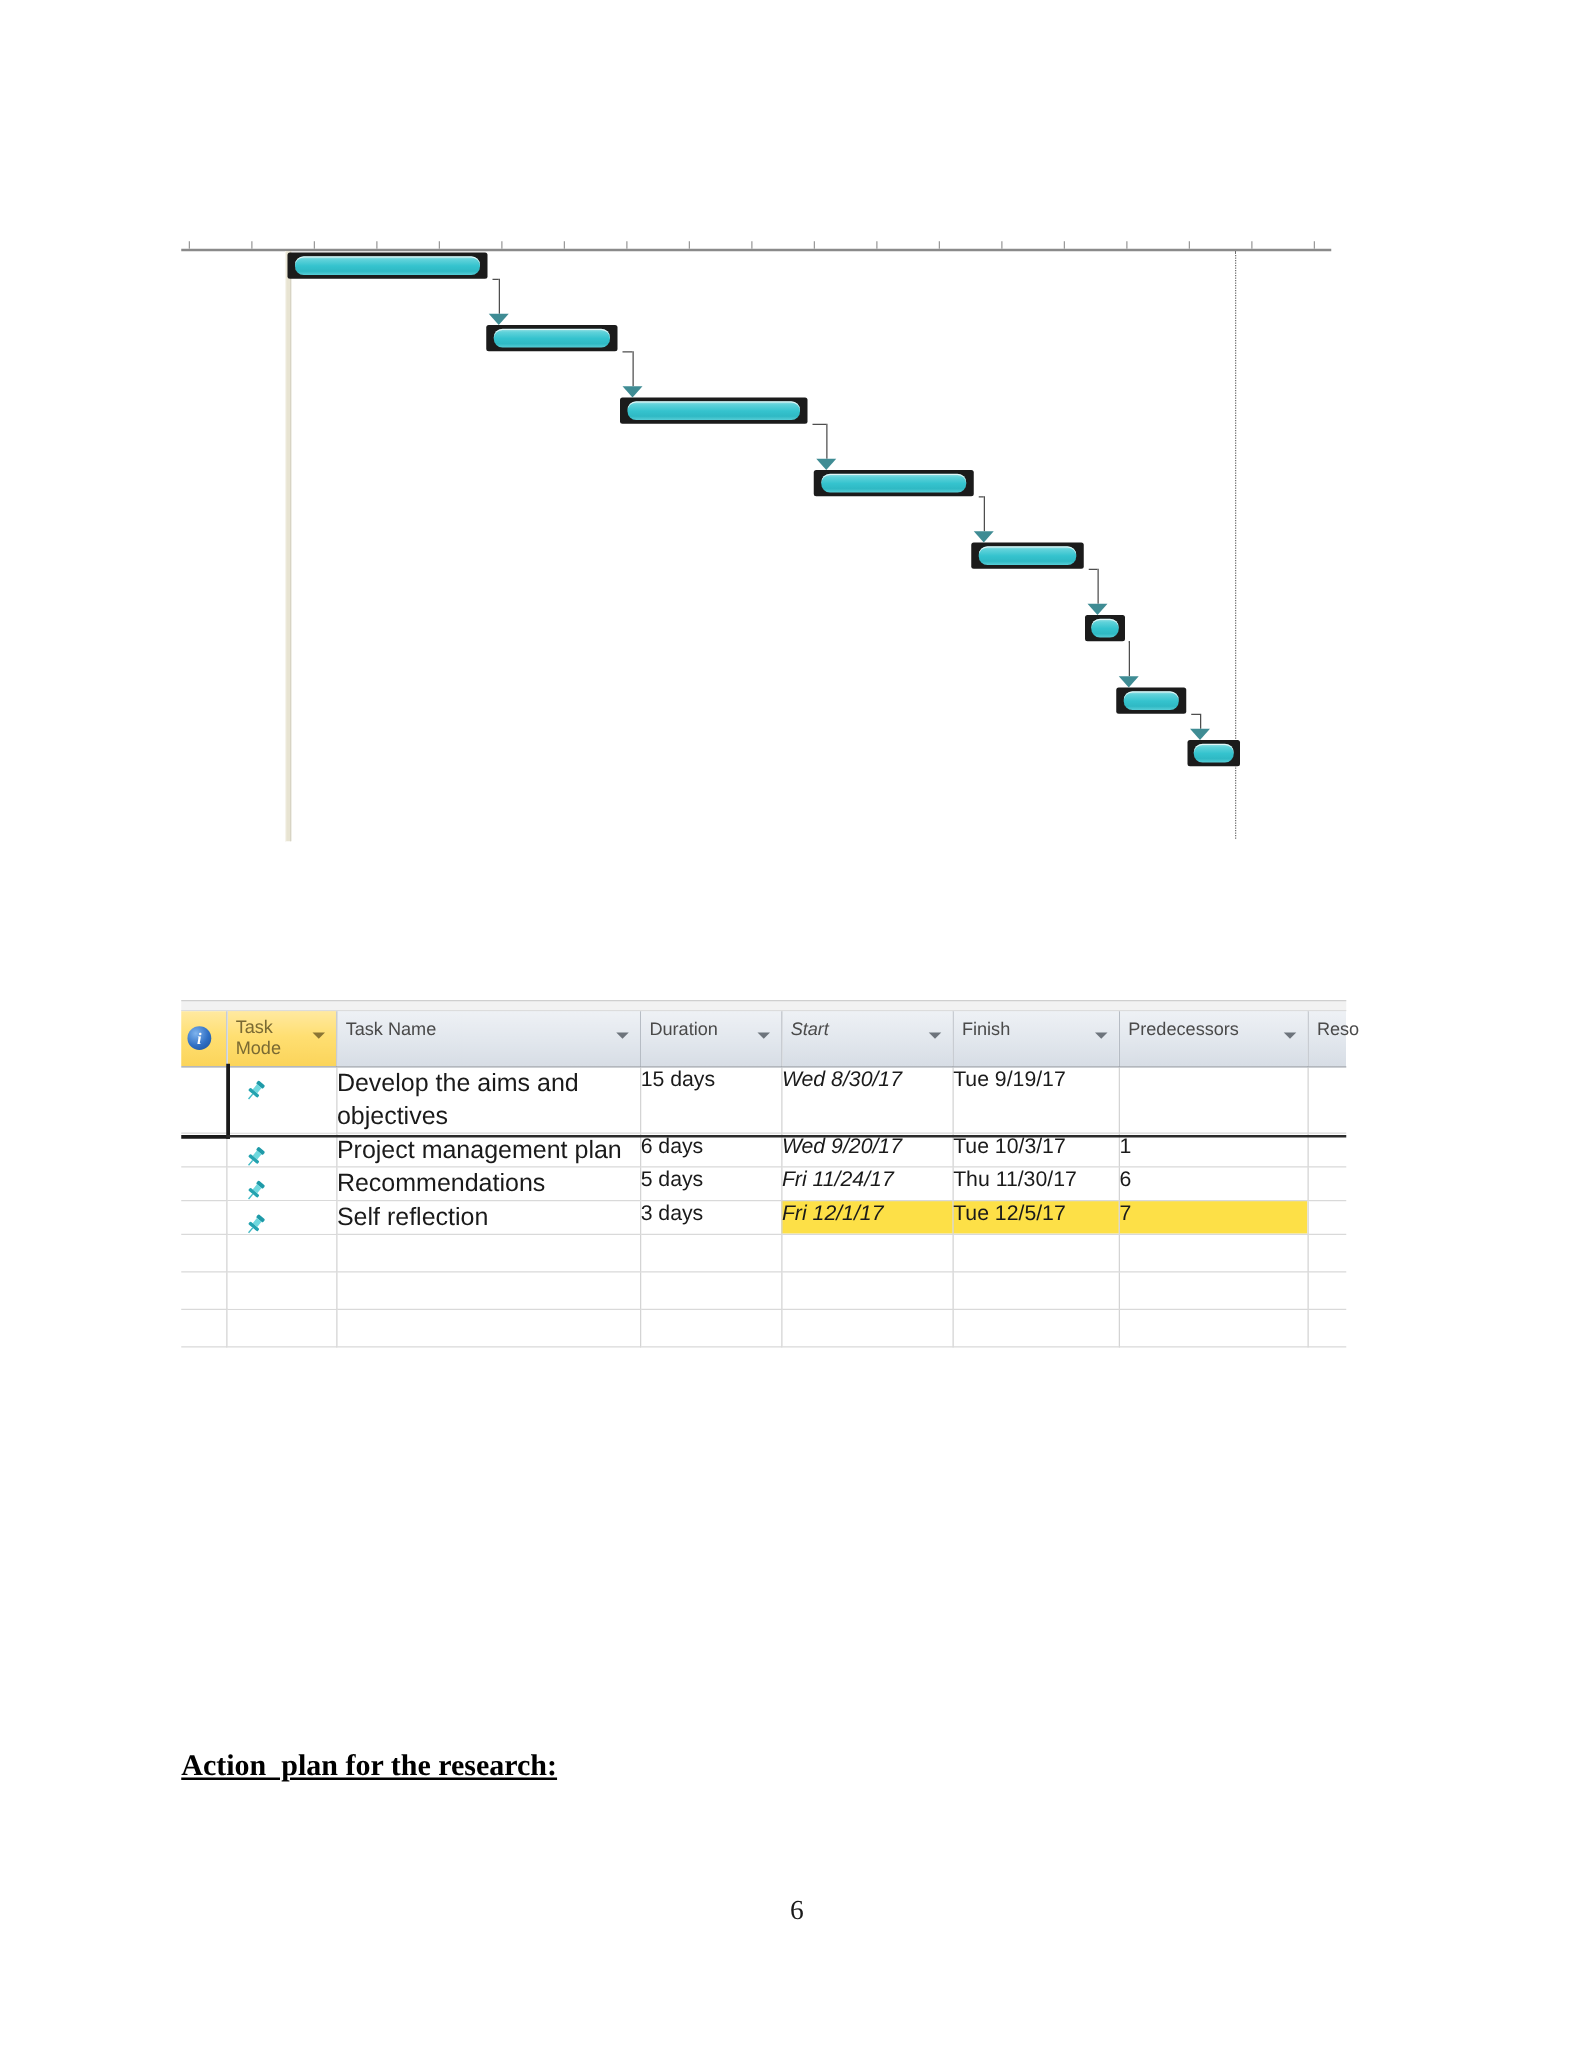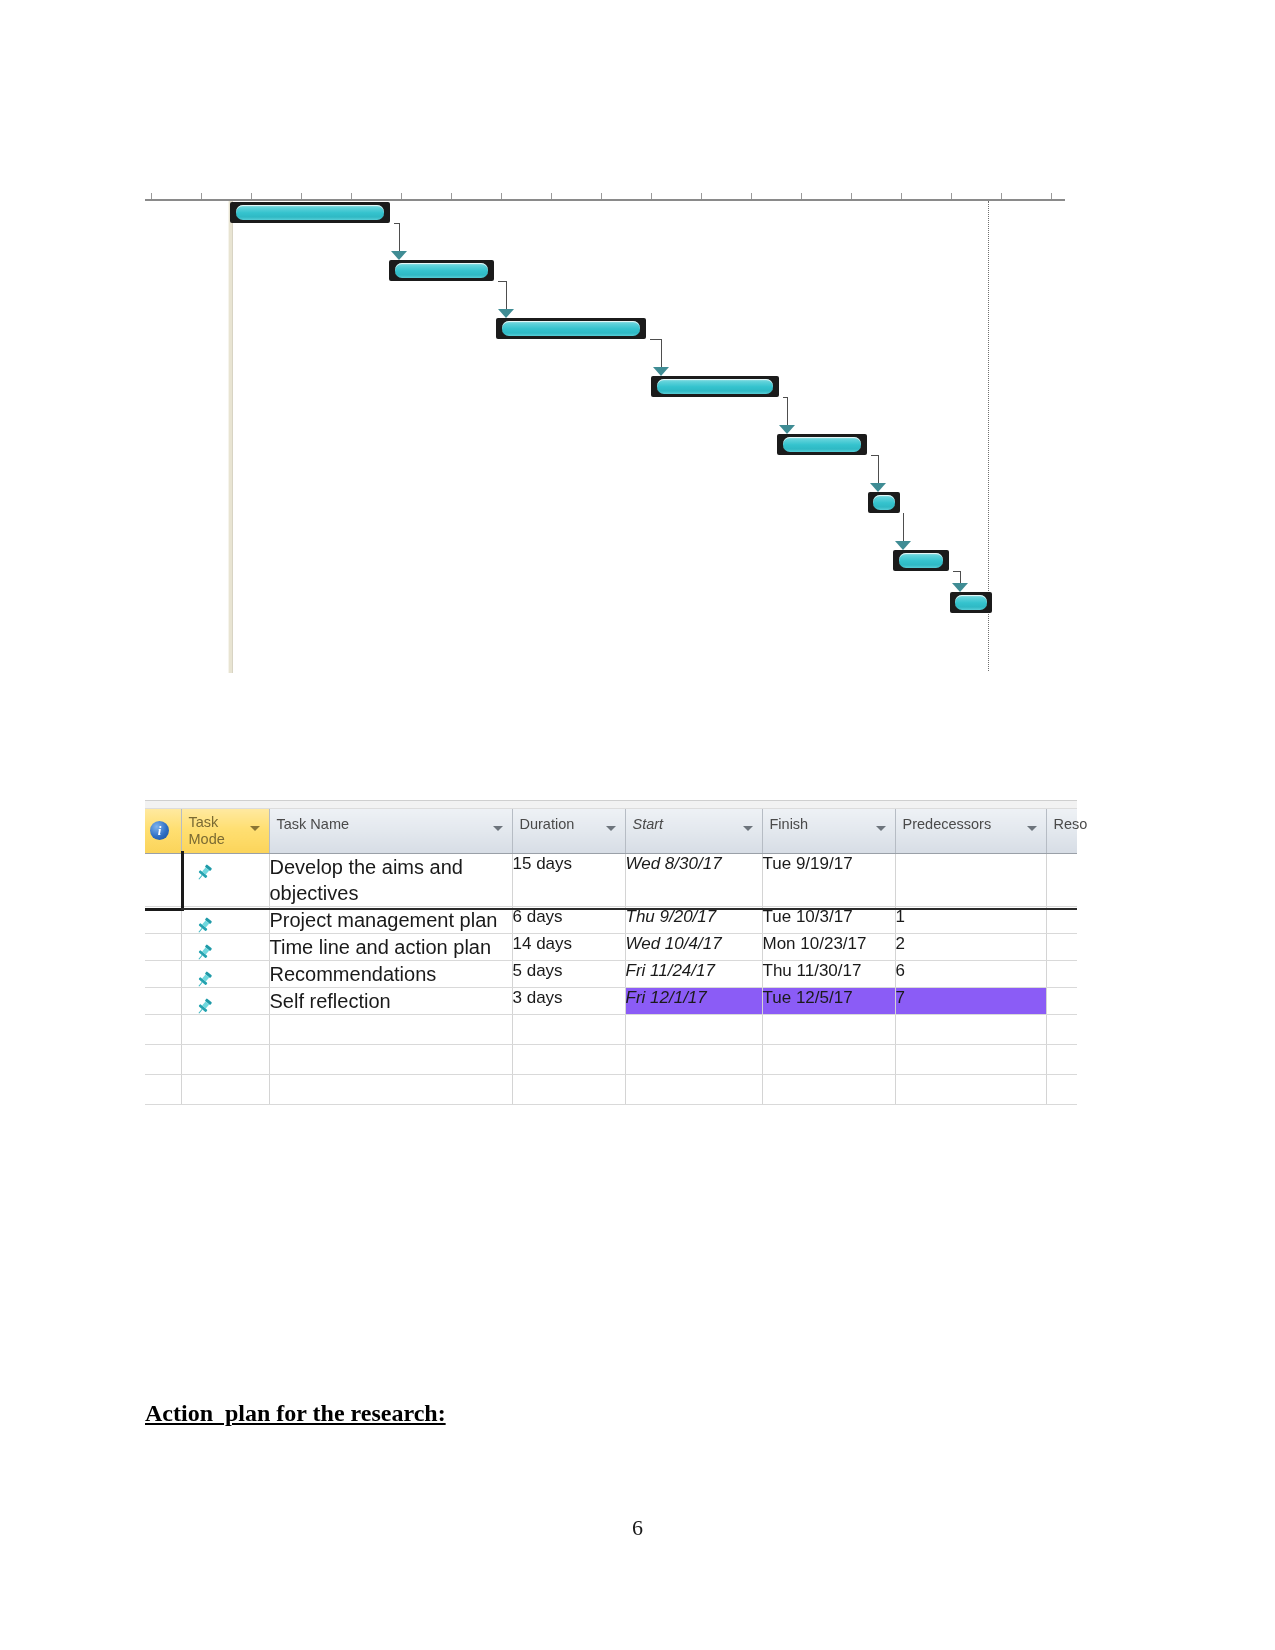--- a/index.html
+++ b/index.html
@@ -184,21 +184,21 @@
   }
   td.c-info  { width: 36px; }
   td.c-mode  { width: 88px; position: relative; }
   td.c-name  { width: 243px; padding: 4px 2px 4px 24px; line-height: 26px; font-size: 20px; }
   td.c-dur   { width: 113px; padding: 6px 0 0 6px; font-size: 17px; }
   td.c-start { width: 137px; padding: 6px 0 0 8px; font-size: 17px; font-style: italic; }
   td.c-fin   { width: 133px; padding: 6px 0 0 8px; font-size: 17px; }
   td.c-pred  { width: 151px; padding: 6px 0 0 8px; font-size: 17px; }
   td.c-res   { width: 31px; }
 
-  td.hl { background: #8b5cf6; }
+  td.hl { background: #fde047; }
 
   
   .pin {
     position: absolute;
     left: 12px;
     top: 9px;
     width: 20px;
     height: 20px;
   }
 
@@ -399,42 +399,23 @@
               <g transform="rotate(40 10 10)">
                 <rect x="6.5" y="1.5" width="7" height="3.2" rx="1" fill="#1f9aa8"></rect>
                 <rect x="7.6" y="4.7" width="4.8" height="5.4" fill="#6fd8de"></rect>
                 <rect x="5.2" y="10.1" width="9.6" height="2.8" rx="1" fill="#24a3b0"></rect>
                 <rect x="9.5" y="12.9" width="1.1" height="5.2" fill="#3fb9c4"></rect>
               </g>
             </svg>
           </td>
           <td class="c-name">Project management plan</td>
           <td class="c-dur">6 days</td>
-          <td class="c-start">Thu 9/20/17</td>
+          <td class="c-start">Wed 9/20/17</td>
           <td class="c-fin">Tue 10/3/17</td>
           <td class="c-pred">1</td>
-          <td class="c-res" style="border-right:none;"></td>
-        </tr>
-        <tr>
-          <td class="c-info"></td>
-          <td class="c-mode">
-            <svg class="pin" viewBox="0 0 20 20">
-              <g transform="rotate(40 10 10)">
-                <rect x="6.5" y="1.5" width="7" height="3.2" rx="1" fill="#1f9aa8"></rect>
-                <rect x="7.6" y="4.7" width="4.8" height="5.4" fill="#6fd8de"></rect>
-                <rect x="5.2" y="10.1" width="9.6" height="2.8" rx="1" fill="#24a3b0"></rect>
-                <rect x="9.5" y="12.9" width="1.1" height="5.2" fill="#3fb9c4"></rect>
-              </g>
-            </svg>
-          </td>
-          <td class="c-name">Time line and action plan</td>
-          <td class="c-dur">14 days</td>
-          <td class="c-start">Wed 10/4/17</td>
-          <td class="c-fin">Mon 10/23/17</td>
-          <td class="c-pred">2</td>
           <td class="c-res" style="border-right:none;"></td>
         </tr>
         <tr>
           <td class="c-info"></td>
           <td class="c-mode">
             <svg class="pin" viewBox="0 0 20 20">
               <g transform="rotate(40 10 10)">
                 <rect x="6.5" y="1.5" width="7" height="3.2" rx="1" fill="#1f9aa8"></rect>
                 <rect x="7.6" y="4.7" width="4.8" height="5.4" fill="#6fd8de"></rect>
                 <rect x="5.2" y="10.1" width="9.6" height="2.8" rx="1" fill="#24a3b0"></rect>

